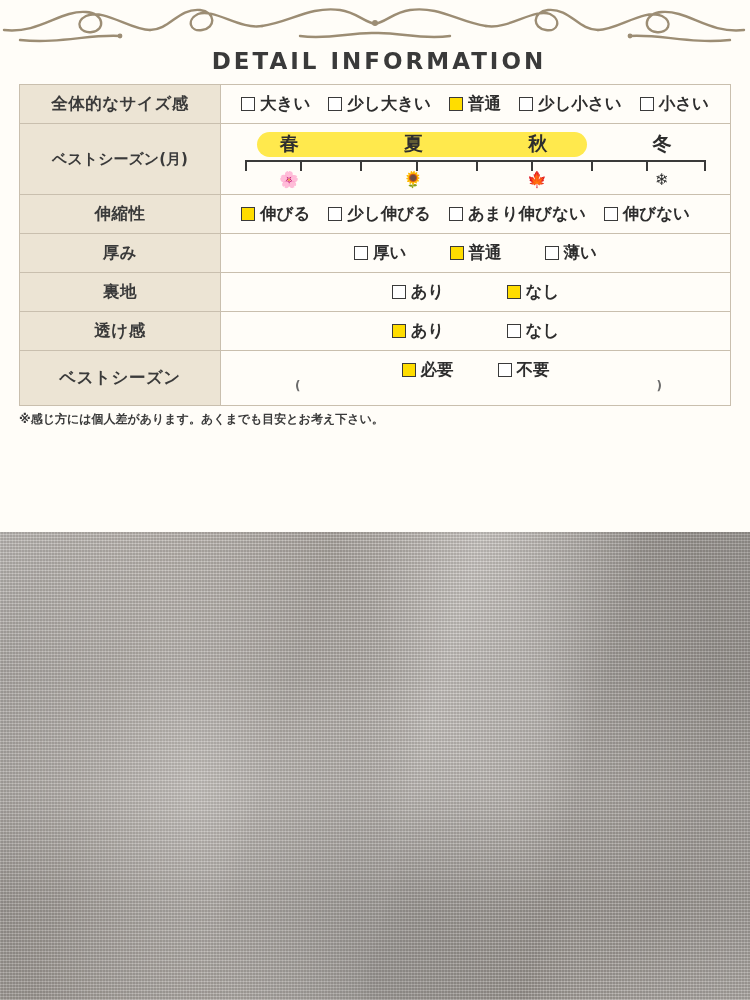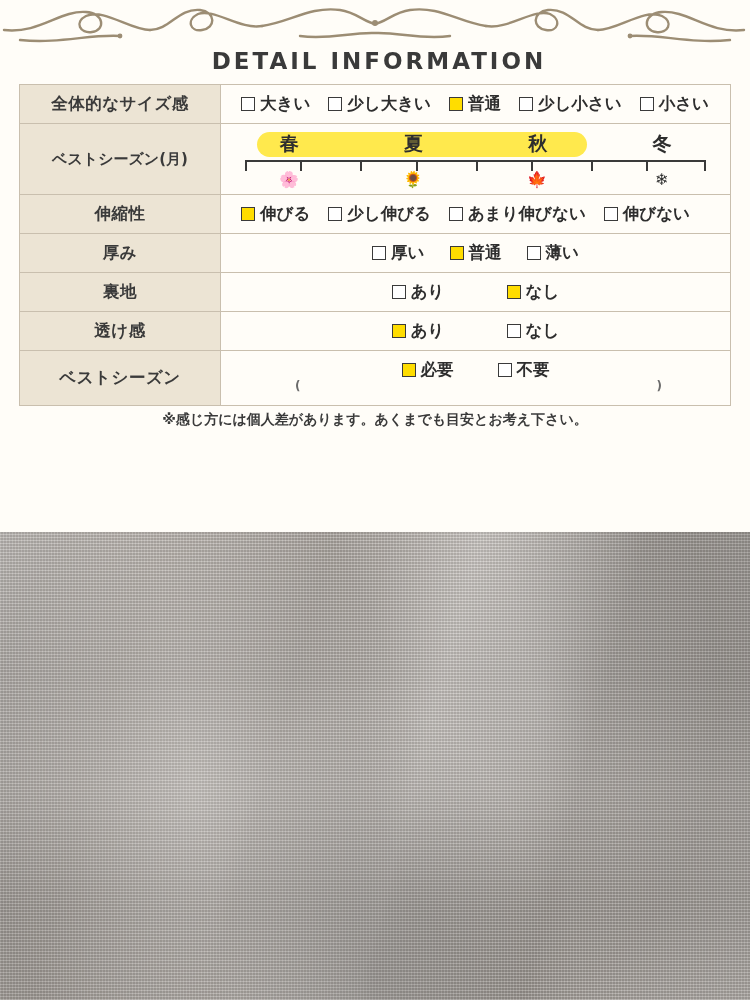--- a/index.html
+++ b/index.html
@@ -55,21 +55,21 @@
   td.val{
     background:#fffdf8;
     padding:8px 6px;
     font-size:16.5px;
     font-weight:bold;
     color:#2e2e2e;
     font-family:"DejaVu Sans",sans-serif;
   }
 
   .opts{display:flex;align-items:flex-end;gap:14px;}
-  .opts.center{justify-content:center;gap:25px;}
+  .opts.center{justify-content:center;gap:43px;}
   .opts.left{justify-content:flex-start;padding-left:14px;gap:18px;}
   .opt{display:inline-flex;align-items:center;gap:5px;white-space:nowrap;}
   .box{
     display:inline-block;width:14px;height:14px;
     border:1.6px solid #3a3a3a;background:#fff;
     box-sizing:border-box;
   }
   .box.on{background:#ffdd00;border-color:#3a3a3a;}
 
   
@@ -102,22 +102,22 @@
   .icell{flex:1;display:flex;align-items:center;justify-content:center;font-size:16px;}
 
   .paren{
     position:relative;height:16px;color:#6b6b6b;font-size:12px;
   }
   .paren .lp{position:absolute;left:68px;top:-2px;}
   .paren .rp{position:absolute;right:62px;top:-2px;}
 
   .note{
     width:712px;margin:5px auto 0 auto;
-    text-align:center;
-    font-size:14px;
+    text-align:left;
+    font-size:12px;
     font-weight:bold;
     color:#3a3a3a;
     font-family:"DejaVu Sans",sans-serif;
     letter-spacing:0px;
   }
 
   
   .photo{
     position:absolute;left:0;top:532px;width:750px;height:468px;
     overflow:hidden;

